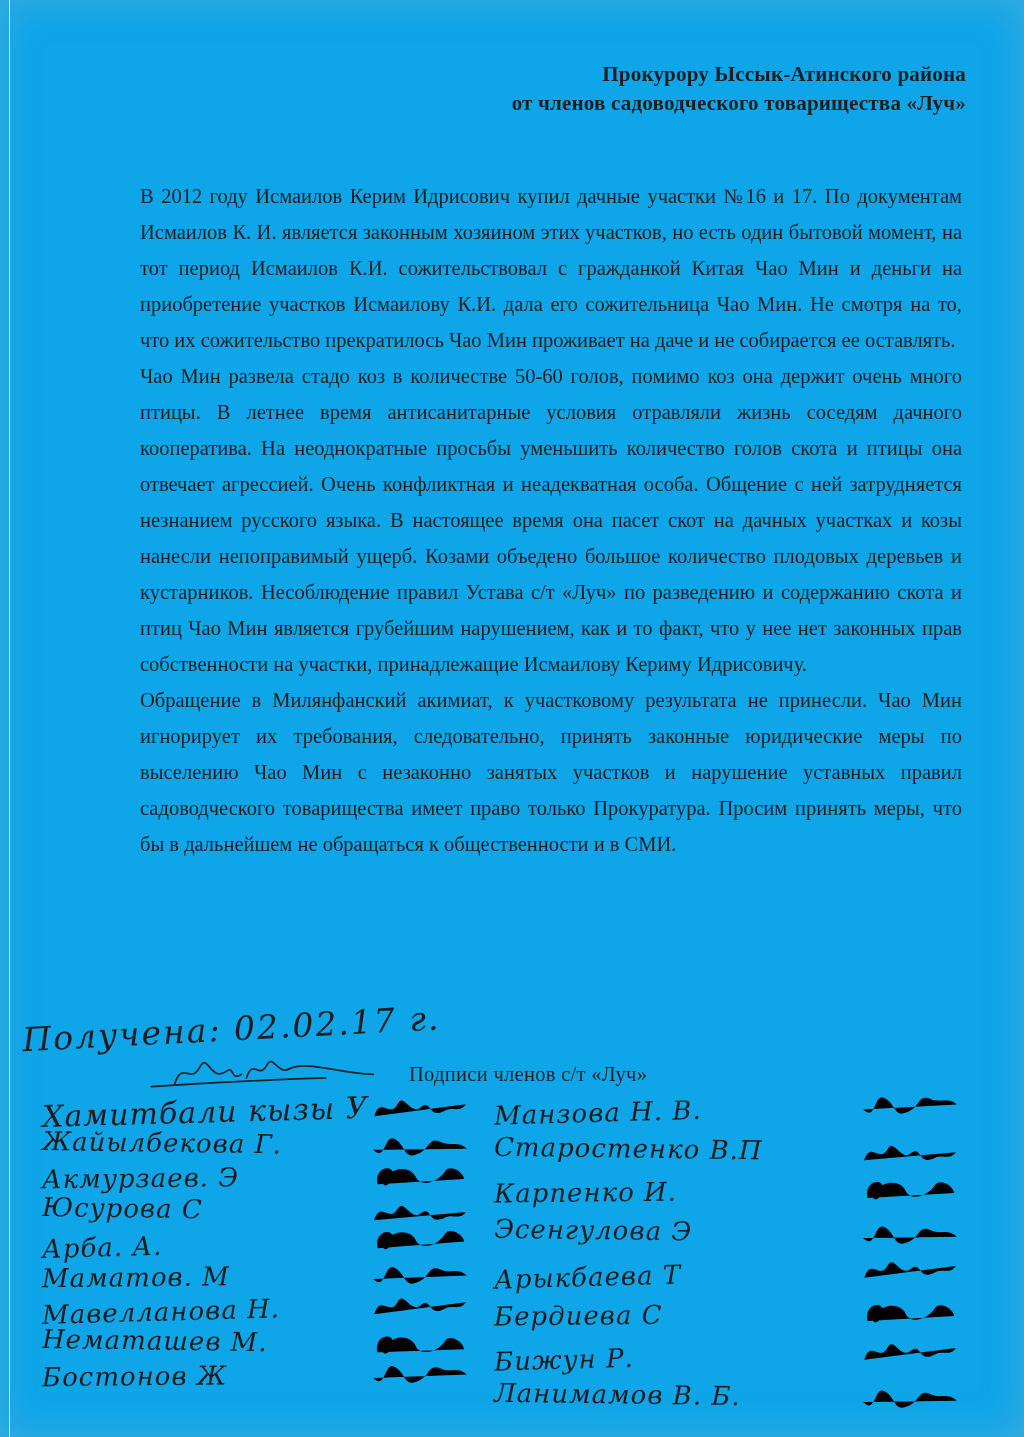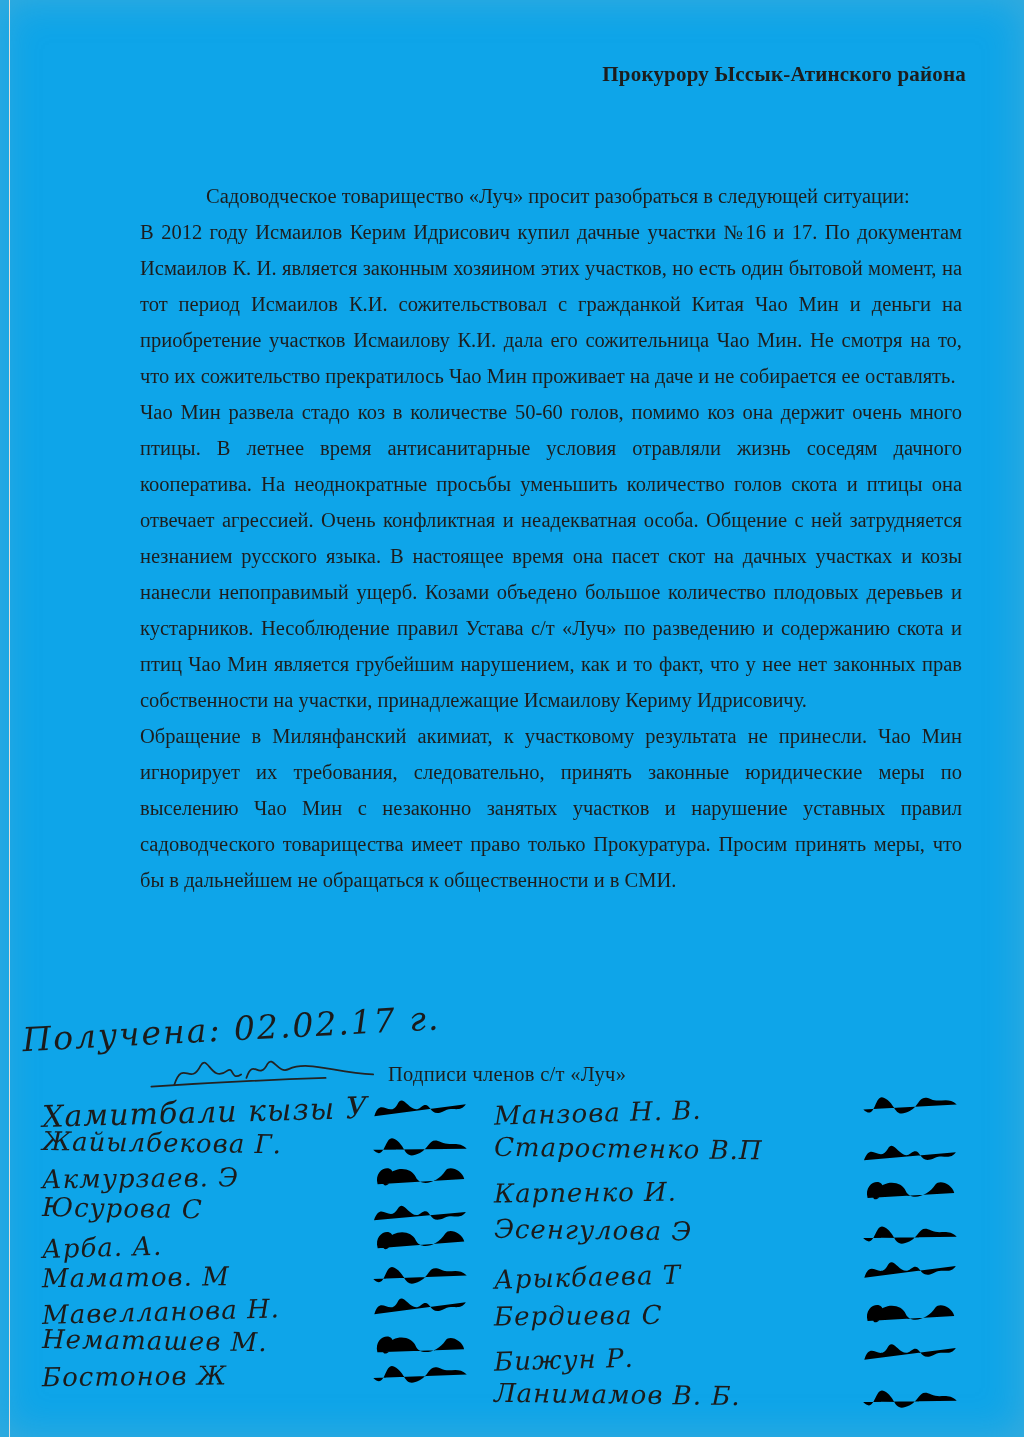--- a/index.html
+++ b/index.html
@@ -65,20 +65,21 @@
     top: 1048px;
     display: flex;
     align-items: flex-end;
   }
   .flourish { width: 248px; height: 44px; }
   .caption-text {
     font-size: 20.5px;
     font-weight: normal;
     padding-bottom: 6px;
     letter-spacing: 0.3px;
+    margin-left: 21px;
   }
   .sign-col {
     position: absolute;
     display: flex;
     flex-direction: column;
   }
   .sign-col.left  { left: 42px;  top: 1094px; width: 430px; }
   .sign-col.right { left: 494px; top: 1088px; width: 475px; }
   .signer-row {
     display: flex;
@@ -119,24 +120,24 @@
       <path d="M10,30 C5,10 30,5 28,20 C26,35 10,35 20,22 C30,8 50,10 55,22 C60,34 80,30 90,15 C95,8 110,15 112,25"></path>
     </symbol>
   </defs>
 </svg>
 
 <div class="page">
   <div class="scan-edge"></div>
 
   <div class="header">
     <div>Прокурору Ыссык-Атинского района</div>
+    <div>от членов садоводческого товарищества «Луч»</div>
   </div>
 
   <div class="body-text">
-    <p class="indent">Садоводческое товарищество «Луч» просит разобраться в следующей ситуации:</p>
     <p>В 2012 году Исмаилов Керим Идрисович купил дачные участки №16 и 17. По документам Исмаилов К. И. является законным хозяином  этих участков, но есть один бытовой момент, на тот период Исмаилов К.И. сожительствовал с гражданкой Китая Чао Мин и деньги на приобретение участков Исмаилову К.И. дала его сожительница Чао Мин. Не смотря на то, что их сожительство прекратилось Чао Мин проживает на даче и не собирается ее оставлять.</p>
     <p>Чао Мин развела стадо коз в количестве 50-60 голов, помимо коз она держит очень много птицы. В летнее время антисанитарные условия отравляли жизнь соседям дачного кооператива. На неоднократные просьбы уменьшить количество голов скота и птицы она отвечает агрессией. Очень конфликтная и неадекватная особа. Общение с ней затрудняется незнанием русского языка. В настоящее время она пасет скот на дачных участках и козы нанесли непоправимый ущерб. Козами объедено большое количество плодовых деревьев и кустарников.  Несоблюдение правил Устава с/т «Луч» по разведению и содержанию скота и птиц Чао Мин является грубейшим нарушением, как и то факт, что у нее нет законных прав собственности на участки, принадлежащие Исмаилову Кериму Идрисовичу.</p>
     <p>Обращение в Милянфанский акимиат, к участковому результата не принесли. Чао Мин игнорирует их требования, следовательно, принять законные юридические меры по выселению Чао Мин с незаконно занятых участков и нарушение уставных правил садоводческого товарищества имеет право только Прокуратура. Просим принять меры, что бы в дальнейшем не обращаться к общественности и в СМИ.</p>
   </div>
 
   <div class="received-note hand">Получена: 02.02.17 г.</div>
 
   <div class="caption-row">
     <svg class="flourish" viewBox="0 0 260 50">
       <path d="M28,42 C38,12 46,44 58,20 C66,6 70,40 88,26 C96,20 92,38 104,30"></path>

